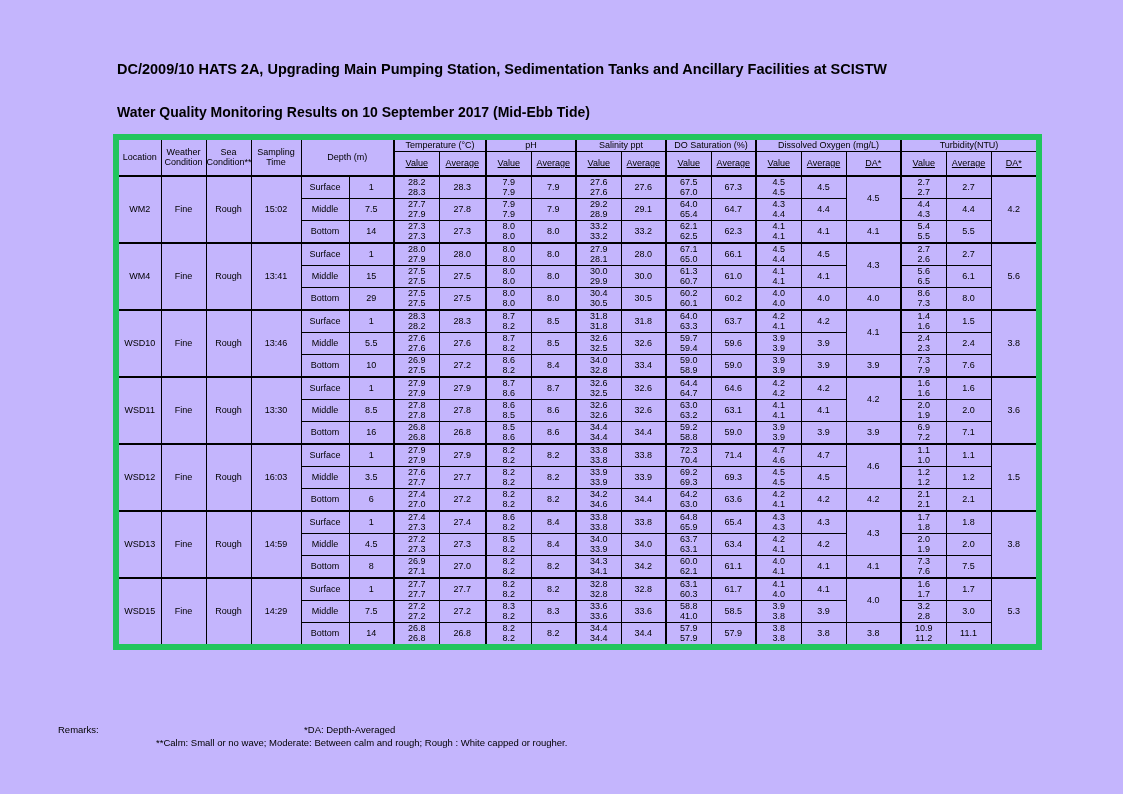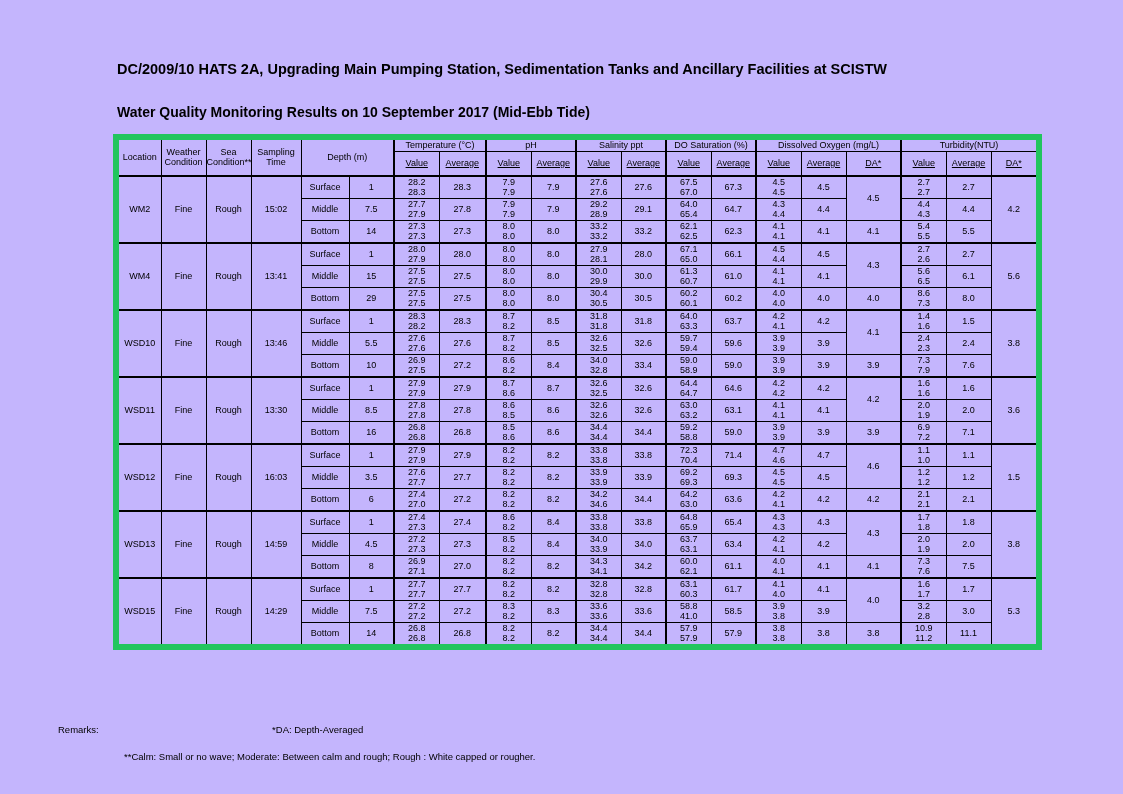--- a/index.html
+++ b/index.html
@@ -17,24 +17,24 @@
   table { border: 6px solid #22c55e; }
   thead th { font-weight: normal; line-height: 11px; }
   thead tr.h1 th { height: 13px; }
   thead tr.h2 th { height: 24px; border-bottom: 2px solid #000; text-decoration: underline; }
   tbody tr { height: 22px; }
   tbody tr.block-start td { border-top: 2px solid #000; }
   .gl { border-left: 2px solid #000; }
   .stack div { line-height: 10.5px; }
   .two-line { line-height: 10px; }
 
-  .remarks { position: absolute; left: 58px; top: 724px; font-size: 9.5px; display: flex; }
+  .remarks { position: absolute; left: 58px; top: 724px; font-size: 9.5px; display: flex; gap: 32px; }
   .remarks .label { width: 42px; }
   .remarks .lines { margin-left: 0px; text-align: center; }
-  .remarks .l2 { margin-left: 24px; margin-top: 16px; }
+  .remarks .l2 { margin-left: 24px; margin-top: 2px; }
 </style>
 </head>
 <body>
 
 <div id="page">
 
   <div class="title">DC/2009/10 HATS 2A, Upgrading Main Pumping Station, Sedimentation Tanks and Ancillary Facilities at SCISTW</div>
   <div class="subtitle">Water Quality Monitoring Results on 10 September 2017 (Mid-Ebb Tide)</div>
 
   <div class="table-wrap">

